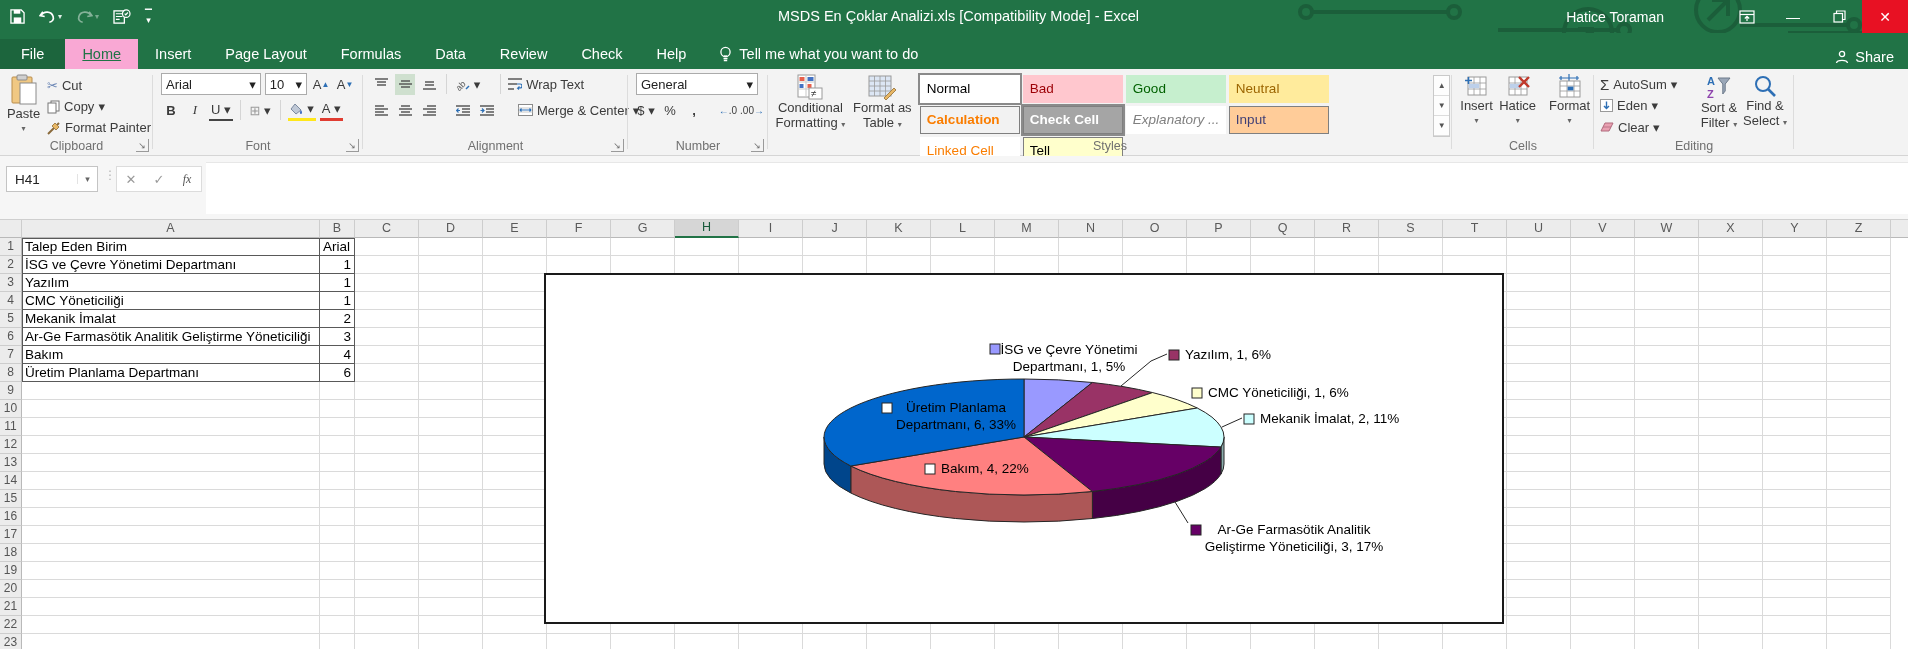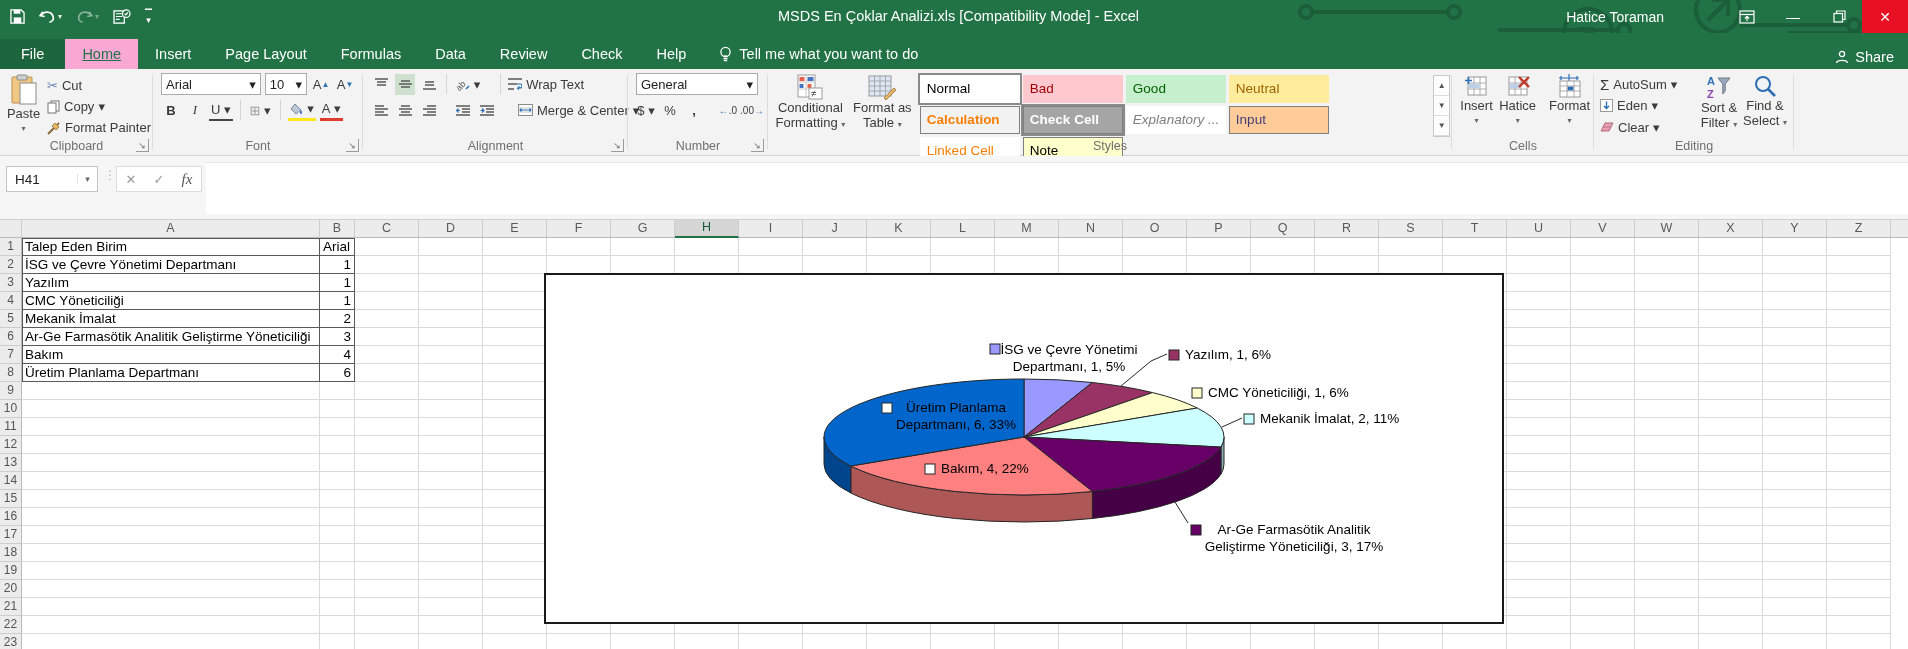--- a/index.html
+++ b/index.html
@@ -54,21 +54,21 @@
   .gscroll div { flex:1; display:flex; align-items:center; justify-content:center; font-size:8px; color:#555; border-bottom:1px solid #dcdcdc; }
 
   
   .formularow { position:absolute; left:0; top:156px; width:1908px; height:64px; background:#f6f6f6; border-bottom:1px solid #cfcfcf; }
   .namebox { position:absolute; left:6px; top:10px; width:92px; height:26px; background:#fff; border:1px solid #c4c4c4; font-size:13.5px; color:#222; display:flex; align-items:center; }
   .namebox .nval { flex:1; padding-left:8px; }
   .namebox .ncaret { width:20px; text-align:center; color:#666; font-size:9px; border-left:1px solid #e3e3e3; }
   .fdots { position:absolute; left:104px; top:12px; height:22px; color:#b5b5b5; font-size:12px; letter-spacing:0; }
   .fbtns { position:absolute; left:116px; top:10px; height:26px; display:flex; align-items:center; background:#fff; border:1px solid #dcdcdc; }
   .fbtn { width:28px; text-align:center; font-size:13px; color:#9a9a9a; }
-  .fbtn.fx { color:#555; font-style:italic; font-family:"Liberation Serif", serif; font-size:15px; }
+  .fbtn.fx { color:#555; font-style:italic; font-family:"Liberation Serif", serif; font-size:12px; }
   .finput { position:absolute; left:206px; top:6px; right:0px; bottom:5px; background:#fff; border-top:1px solid #e7e7e7; }
 
   
   .sheet { position:absolute; left:0; top:220px; width:1908px; height:429px; background:#fff; overflow:hidden; }
   .colhead { display:flex; height:18px; }
   .ch, .corner { flex:none; background:#ececec; border-right:1px solid #cdcdcd; border-bottom:1px solid #b9b9b9; font-size:12.5px; color:#5a5a5a; text-align:center; line-height:17px; }
   .ch.sel { background:#d6d6d6; border-bottom:2px solid #217346; color:#17593a; line-height:15px; }
   .srow { display:flex; height:18px; }
   .rh { flex:none; width:22px; background:#ececec; border-right:1px solid #b9b9b9; border-bottom:1px solid #cdcdcd; font-size:12px; color:#555; text-align:center; line-height:17px; }
   .c { flex:none; border-right:1px solid #dadada; border-bottom:1px solid #dadada; font-size:13.5px; color:#000; padding:0 3px; line-height:17px; white-space:nowrap; overflow:hidden; }
@@ -395,21 +395,21 @@
         <div id="style-gallery" class="gallery">
             <div class="gcell" style="background: rgb(255, 255, 255); color: rgb(0, 0, 0); outline: rgb(138, 138, 138) solid 2px; outline-offset: 0px;">Normal</div>
             <div class="gcell" style="background: rgb(255, 199, 206); color: rgb(156, 0, 6);">Bad</div>
             <div class="gcell" style="background: rgb(198, 239, 206); color: rgb(0, 97, 0);">Good</div>
             <div class="gcell" style="background: rgb(255, 235, 156); color: rgb(156, 101, 0);">Neutral</div>
             <div class="gcell" style="background: rgb(242, 242, 242); color: rgb(250, 125, 0); font-weight: bold; border: 1px solid rgb(127, 127, 127);">Calculation</div>
             <div class="gcell" style="background: rgb(165, 165, 165); color: rgb(255, 255, 255); font-weight: bold; border: 1px solid rgb(127, 127, 127); outline: rgb(138, 138, 138) solid 2px; outline-offset: 0px;">Check Cell</div>
             <div class="gcell" style="background: rgb(255, 255, 255); color: rgb(127, 127, 127); font-style: italic;">Explanatory ...</div>
             <div class="gcell" style="background: rgb(255, 204, 153); color: rgb(63, 63, 118); border: 1px solid rgb(127, 127, 127);">Input</div>
             <div class="gcell" style="background: rgb(255, 255, 255); color: rgb(250, 125, 0); border-bottom: 3px double rgb(250, 125, 0);">Linked Cell</div>
-            <div class="gcell" style="background: rgb(255, 255, 204); color: rgb(0, 0, 0); border: 1px solid rgb(127, 127, 127);">Note</div>
+            <div class="gcell" style="background: rgb(255, 255, 204); color: rgb(0, 0, 0); border: 1px solid rgb(127, 127, 127);">Tell</div>
           </div>
         <div class="gscroll">
           <div>▲</div>
           <div>▼</div>
           <div>▼<br></div>
         </div>
       </div>
       <div class="rg-label">Styles</div>
     </div>
 

